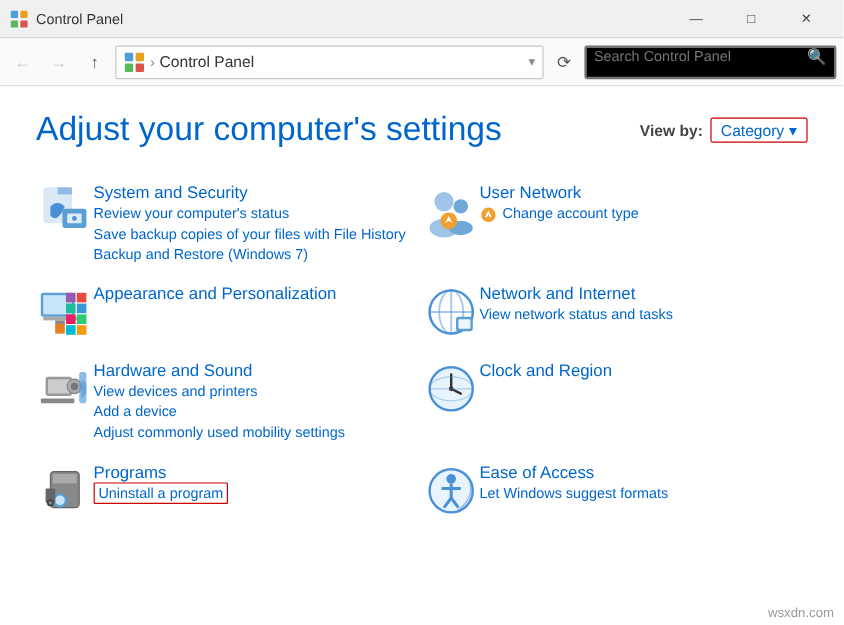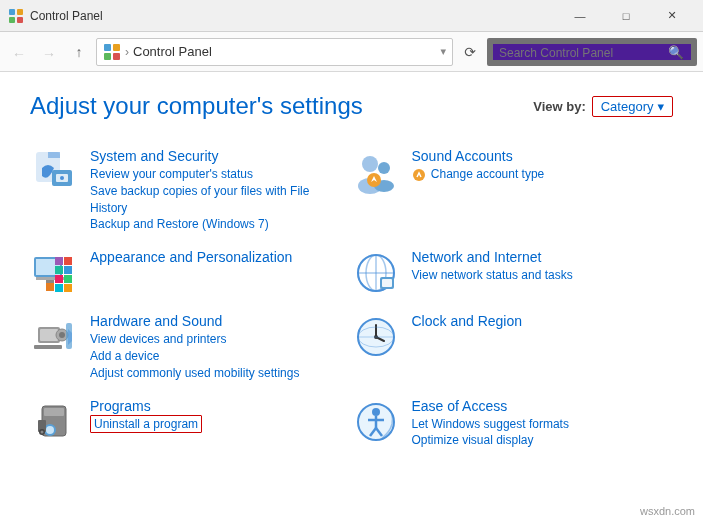--- a/index.html
+++ b/index.html
@@ -108,25 +108,25 @@
       color: #555;
       font-size: 14px;
       border: 1px solid transparent;
       background: transparent;
       border-radius: 2px;
     }
 
     .search-box {
       height: 28px;
       width: 210px;
-      border: 6px solid #737373;
+      border: 2px solid #737373;
       border-radius: 2px;
-      background: #4c1d95;
-      display: flex;
-      align-items: flex-end;
+      background: #000000;
+      display: flex;
+      align-items: flex-start;
       padding: 0 6px;
     }
     .search-box input {
       flex: 1;
       border: none;
       outline: none;
       font-size: 12px;
       color: #999;
       background: transparent;
       font-family: inherit;
@@ -143,21 +143,21 @@
       background: #fff;
     }
 
     .page-header {
       display: flex;
       align-items: center;
       justify-content: space-between;
       margin-bottom: 20px;
     }
     .page-title {
-      font-size: 24px;
+      font-size: 28px;
       color: #0066cc;
       font-weight: 300;
     }
     .view-by {
       display: flex;
       align-items: center;
       gap: 6px;
       font-size: 13px;
       color: #333;
     }
@@ -179,21 +179,20 @@
     .settings-grid {
       display: grid;
       grid-template-columns: 1fr 1fr;
       gap: 0;
     }
 
     .setting-item {
       display: flex;
       align-items: flex-start;
       padding: 8px 12px 8px 0;
-      gap: 12px;
     }
     .setting-icon {
       width: 48px;
       height: 48px;
       flex-shrink: 0;
       display: flex;
       align-items: center;
       justify-content: center;
     }
     .setting-text {}
@@ -310,21 +309,21 @@
         <svg width="48" height="48" viewBox="0 0 48 48">
           <circle cx="18" cy="16" r="8" fill="#a0c4e8"></circle>
           <ellipse cx="18" cy="38" rx="12" ry="8" fill="#a0c4e8"></ellipse>
           <circle cx="32" cy="20" r="6" fill="#6fa8d6"></circle>
           <ellipse cx="32" cy="38" rx="10" ry="6" fill="#6fa8d6"></ellipse>
           <circle cx="22" cy="32" r="7" fill="#f0a030"></circle>
           <polygon points="22,28 25,34 22,32 19,34" fill="#fff"></polygon>
         </svg>
       </div>
       <div class="setting-text">
-        <div class="setting-title">Sound Accounts</div>
+        <div class="setting-title">User Network</div>
         <span class="setting-link">
           <svg width="14" height="14" viewBox="0 0 14 14" style="vertical-align:middle;margin-right:2px">
               <circle cx="7" cy="7" r="6" fill="#f0a030"></circle>
               <path d="M5 9 L7 5 L9 9" fill="none" stroke="#fff" stroke-width="1.5"></path>
             </svg>
           Change account type
         </span>
       </div>
     </div>
 
@@ -435,20 +434,19 @@
           <line x1="16" y1="22" x2="32" y2="22" stroke="#4a90d9" stroke-width="2.5"></line>
           <line x1="24" y1="30" x2="18" y2="38" stroke="#4a90d9" stroke-width="2.5"></line>
           <line x1="24" y1="30" x2="30" y2="38" stroke="#4a90d9" stroke-width="2.5"></line>
 
           <path d="M36 10 Q42 16 40 26 Q38 34 30 40" fill="none" stroke="#4a90d9" stroke-width="1.5" opacity="0.5"></path>
         </svg>
       </div>
       <div class="setting-text">
         <div class="setting-title">Ease of Access</div>
         <span class="setting-link">Let Windows suggest formats</span>
-        <span class="setting-link">Optimize visual display</span>
       </div>
     </div>
 
   </div>
 </div>
 
 <div class="watermark">wsxdn.com</div>
 
 </body></html>

